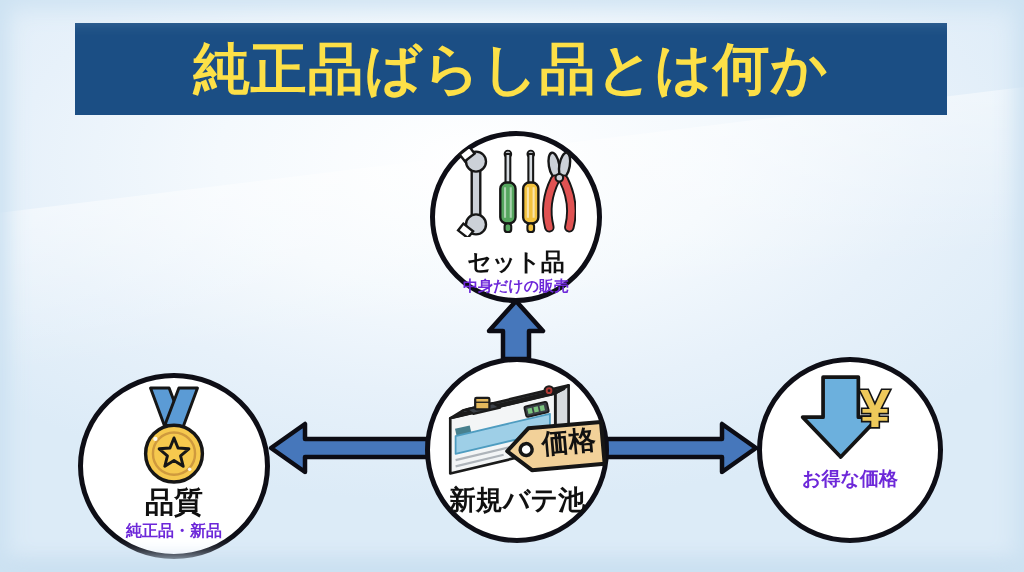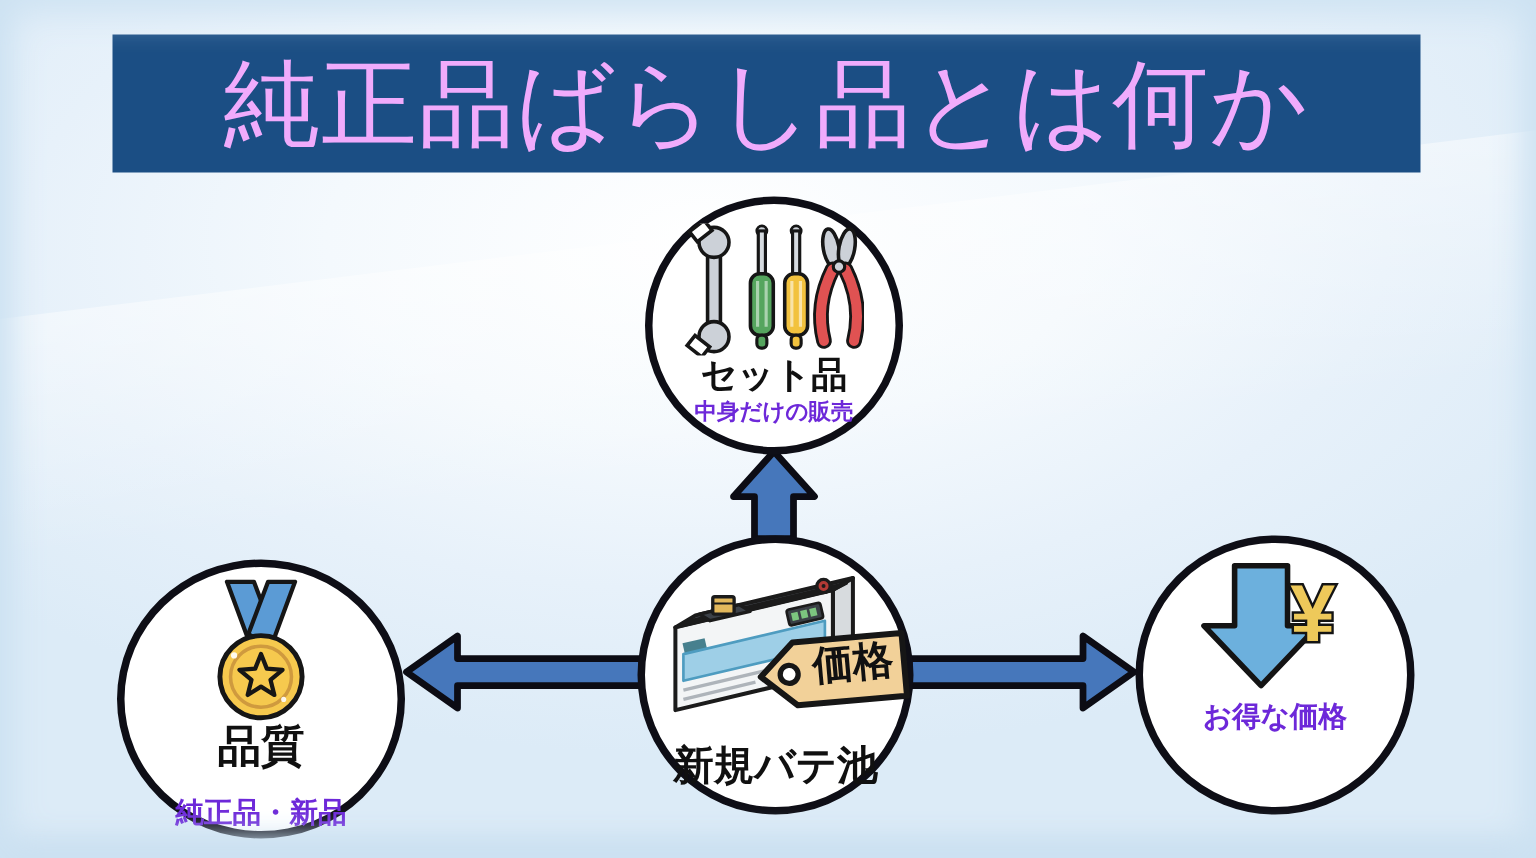--- a/index.html
+++ b/index.html
@@ -16,43 +16,43 @@
   .vignette {
     position:absolute; inset:0; z-index:5; pointer-events:none;
     box-shadow: inset 0 0 24px 8px #cde2f2, inset 0 -16px 20px -6px #c6dcee;
   }
   .banner {
     position:absolute; left:75px; top:23px; width:872px; height:92px;
     background:#1b4e84; z-index:2;
     display:flex; align-items:center; justify-content:center;
   }
   .banner-text {
-    color:#f0abfc; font-size:64px; font-weight:400; letter-spacing:1px;
+    color:#fde047; font-size:56px; font-weight:700; letter-spacing:1px;
     white-space:nowrap; line-height:1;
   }
   .arrows { position:absolute; left:0; top:0; z-index:1; }
   .node {
     position:absolute; background:#ffffff; border:5px solid #0e0e16; border-radius:50%;
     box-sizing:border-box; display:flex; flex-direction:column; align-items:center;
     z-index:2; text-align:center;
   }
   .node-top    { left:430px; top:131px; width:172px; height:172px; }
   .node-left   { left:78px;  top:373px; width:192px; height:186px; }
   .node-center { left:425px; top:357px; width:184px; height:186px; }
   .node-right  { left:757px; top:357px; width:186px; height:186px; }
   .label { font-weight:900; color:#101010; line-height:1.1; white-space:nowrap; }
   .sub   { font-weight:800; color:#6d28d9; line-height:1.15; white-space:nowrap; }
   .node-top .icon    { margin-top:13px; }
-  .node-top .label   { font-size:24px; margin-top:1px; }
+  .node-top .label   { font-size:24px; margin-top:12px; }
   .node-top .sub     { font-size:15px; margin-top:2px; }
   .node-left .icon   { margin-top:7px; }
   .node-left .label  { font-size:29px; margin-top:0; }
-  .node-left .sub    { font-size:19px; margin-top:17px; }
+  .node-left .sub    { font-size:16px; margin-top:3px; }
   .node-center .icon { margin-top:10px; }
-  .node-center .label{ font-size:27px; margin-top:19px; }
+  .node-center .label{ font-size:27px; margin-top:9px; }
   .node-right .icon  { margin-top:11px; }
   .node-right .label { font-size:19px; letter-spacing:-1px; margin-top:2px; }
   .node-right .sub   { font-size:19px; margin-top:3px; }
   .price-tag {
     position:absolute; left:504px; top:421px; width:104px; height:52px;
     transform:rotate(-5deg); z-index:3;
   }
   .price-tag svg { position:absolute; left:0; top:0; }
   .tag-text {
     position:absolute; left:30px; top:9px; width:70px; text-align:center;

